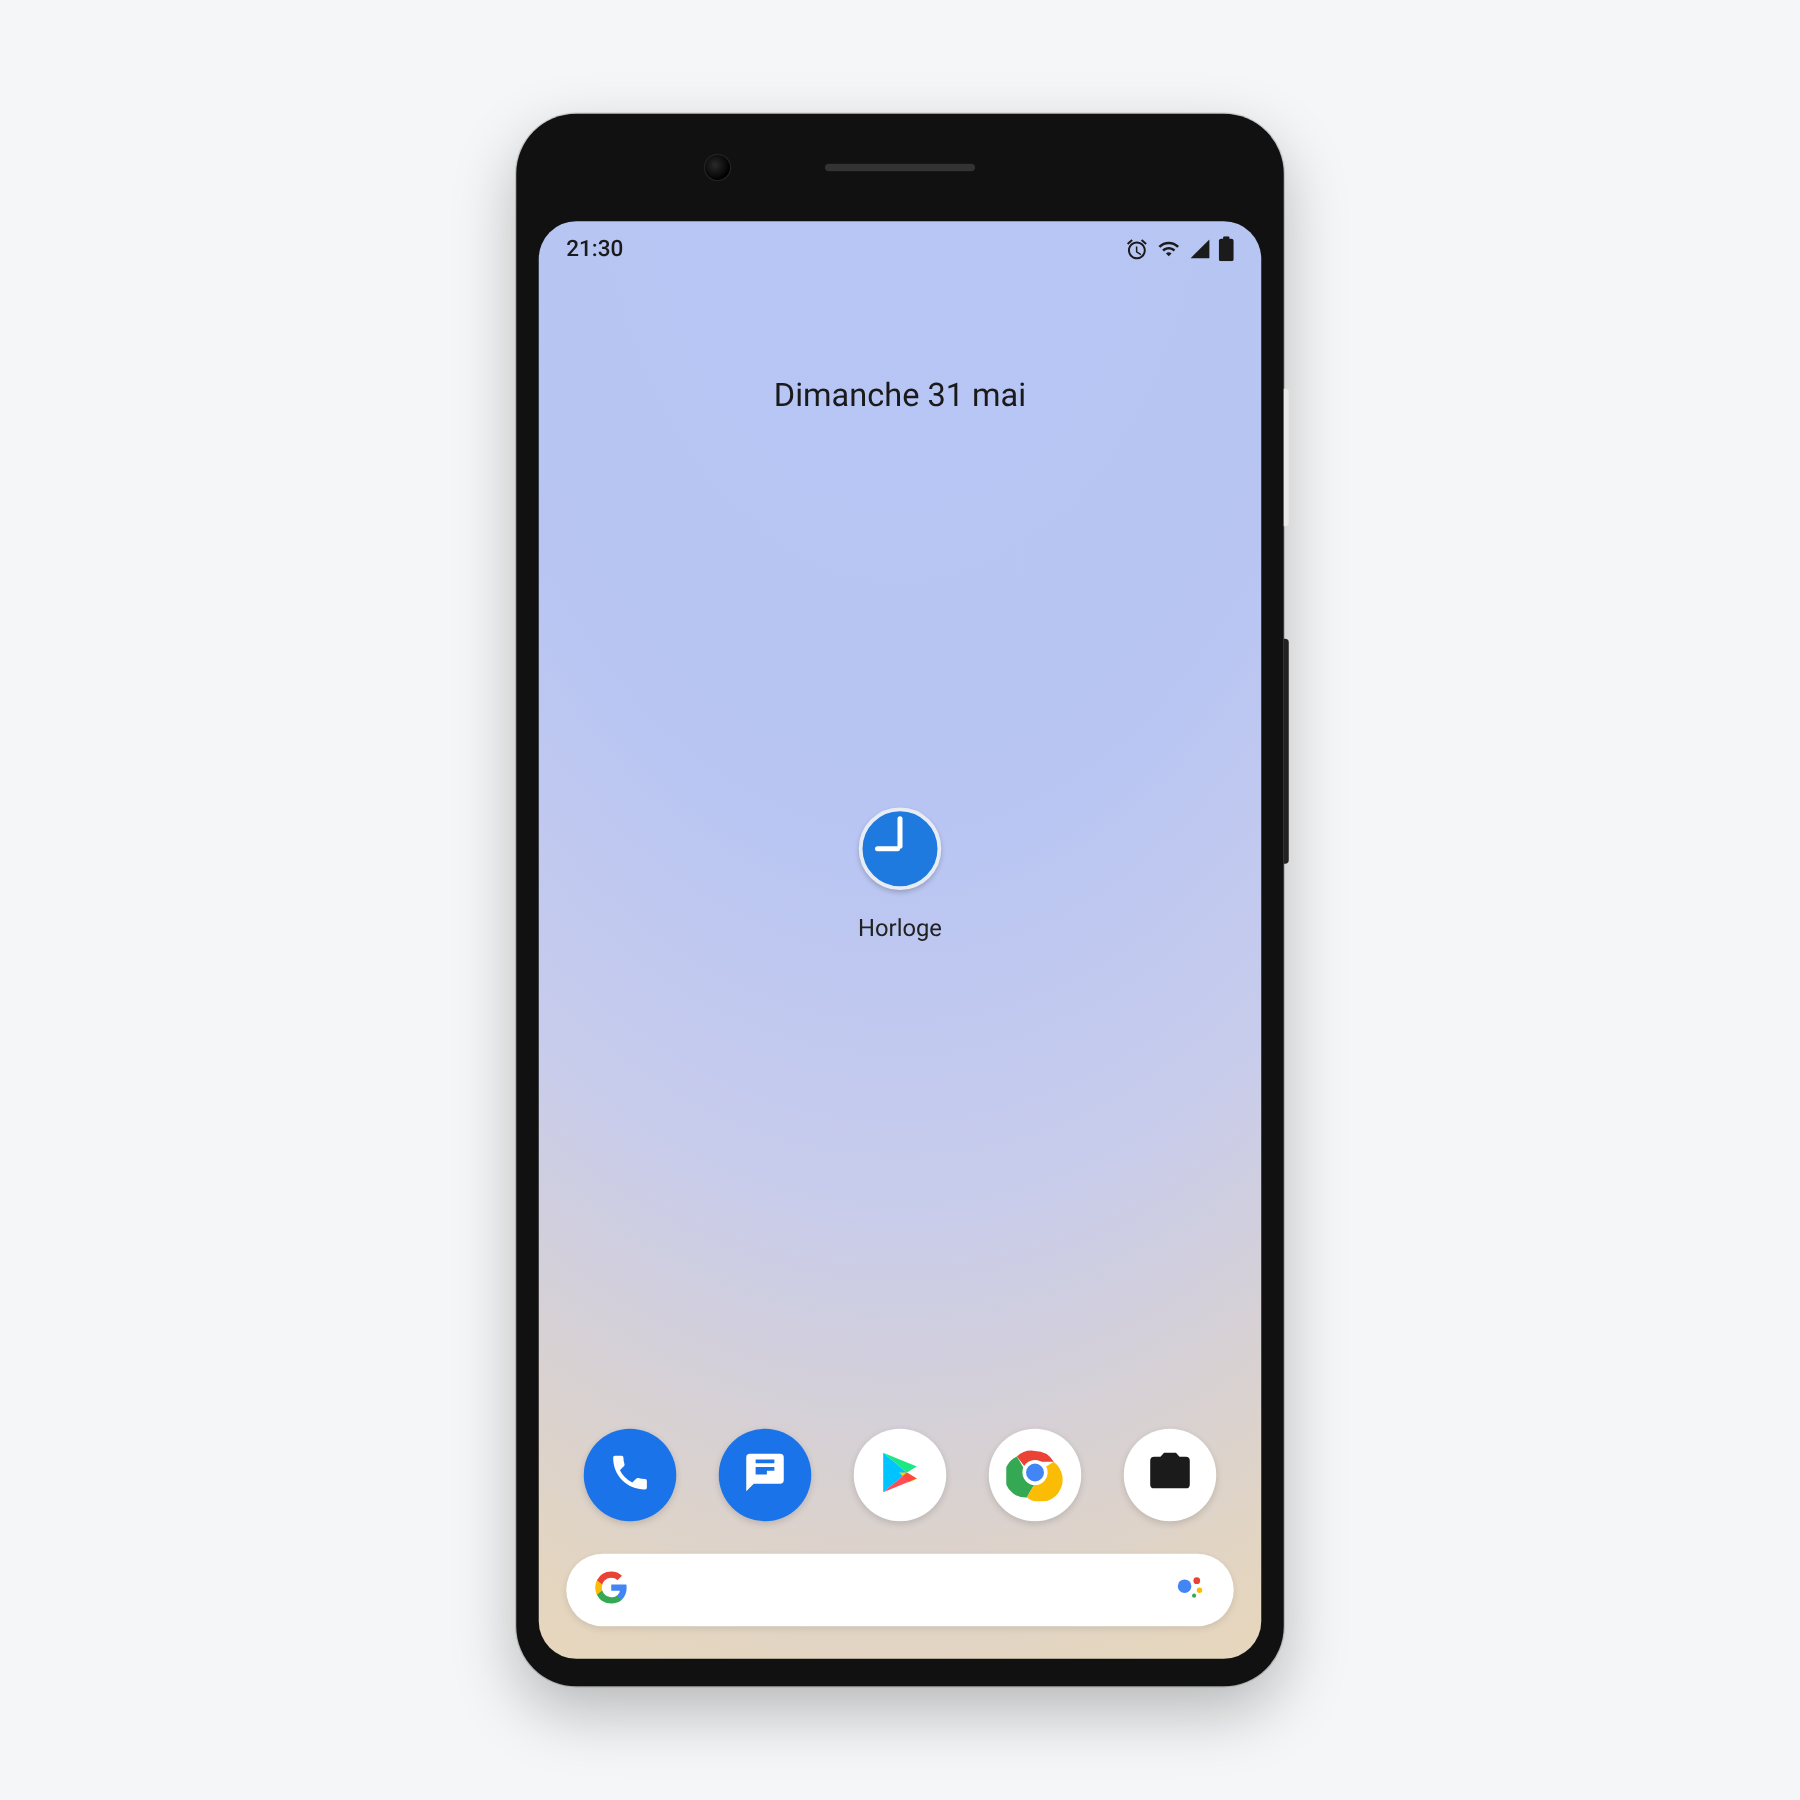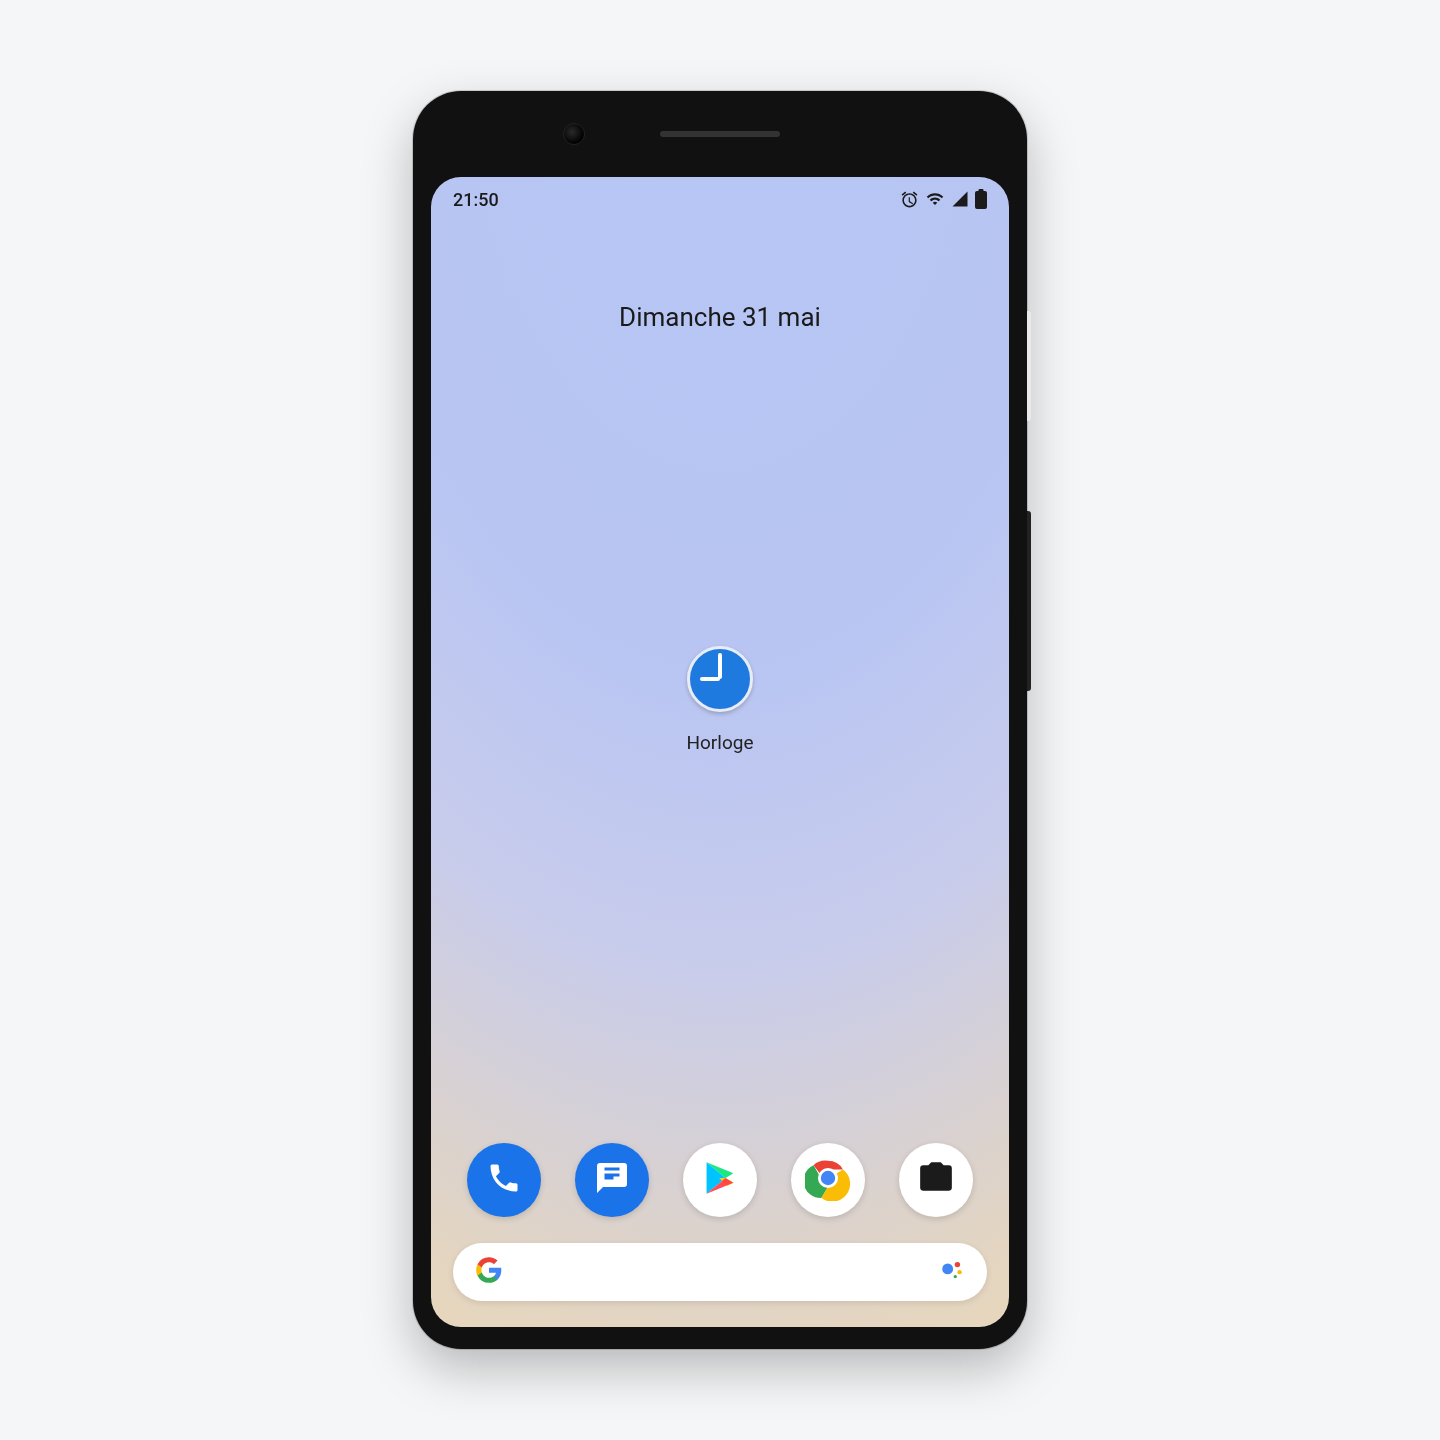--- a/index.html
+++ b/index.html
@@ -194,21 +194,21 @@
   <div class="phone-bezel-top">
     <div class="speaker"></div>
     <div class="camera-dot"></div>
   </div>
   <div class="side-btn-right-1"></div>
   <div class="side-btn-right-2"></div>
 
   <div class="screen">
 
     <div class="status-bar">
-      <span>21:50</span>
+      <span>21:30</span>
       <div class="status-right">
         <span>
           <svg width="19" height="19" viewBox="0 0 24 24" fill="#1b1b1b">
               <path d="M22 5.72l-4.6-3.86-1.29 1.53L20.71 7.25 22 5.72zM7.88 3.39L6.6 1.86 2 5.71l1.29 1.53L7.88 3.39zM12 4c-4.97 0-9 4.03-9 9s4.03 9 9 9 9-4.03 9-9-4.03-9-9-9zm0 16c-3.87 0-7-3.13-7-7s3.13-7 7-7 7 3.13 7 7-3.13 7-7 7zm.5-11H11v6l4.75 2.85.75-1.23-4-2.37V9z"></path>
             </svg>
         </span>
         <span>
           <svg width="20" height="18" viewBox="0 0 24 24" fill="#1b1b1b">
               <path d="M1 9l2 2c4.97-4.97 13.03-4.97 18 0l2-2C16.93 2.93 7.08 2.93 1 9zm8 8l3 3 3-3c-1.65-1.66-4.34-1.66-6 0zm-4-4l2 2c2.76-2.76 7.24-2.76 10 0l2-2C15.14 9.14 8.87 9.14 5 13z"></path>
             </svg>

